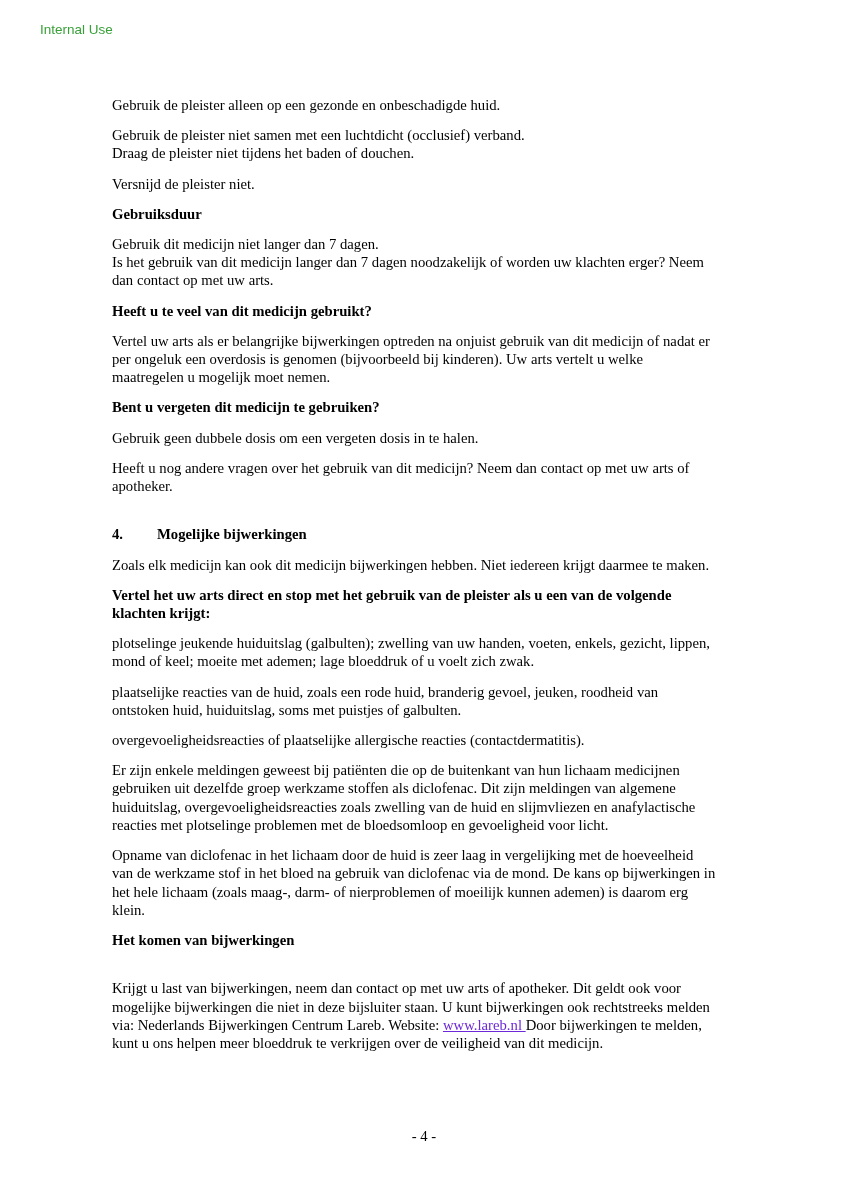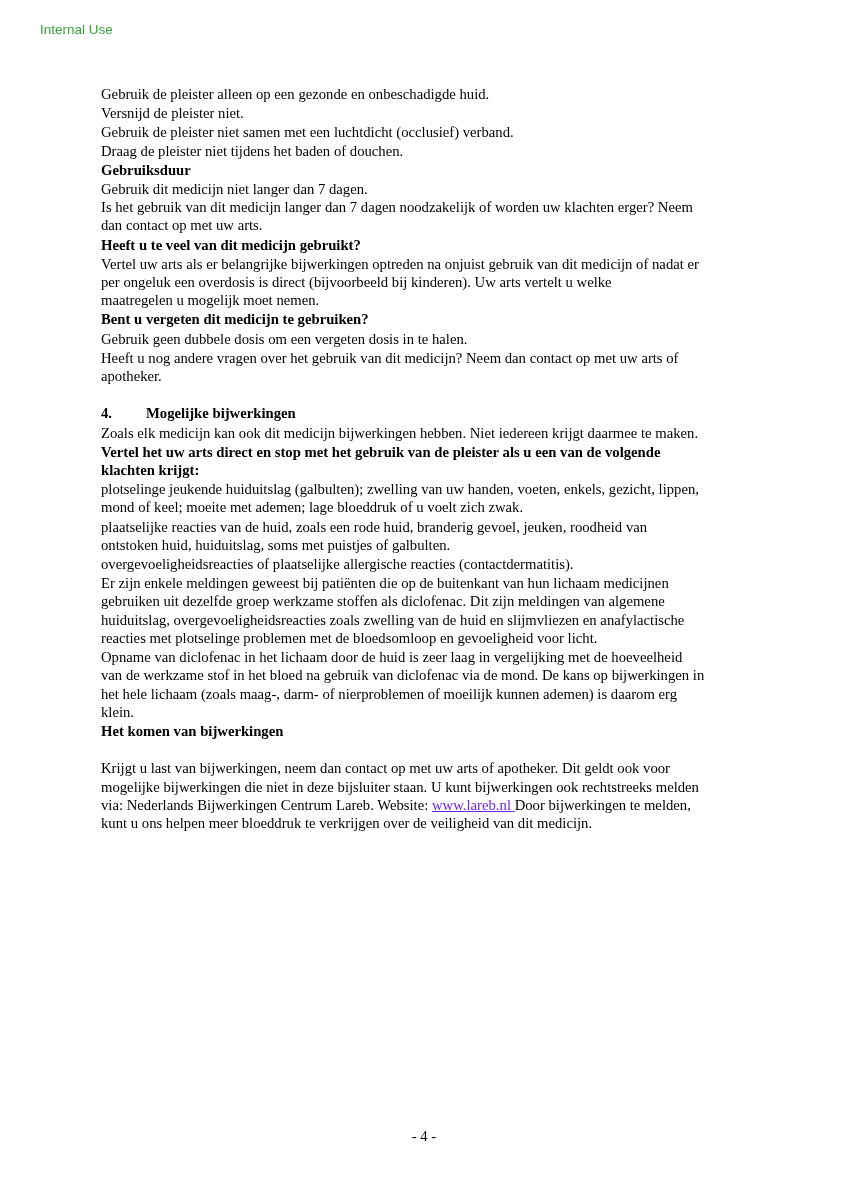--- a/index.html
+++ b/index.html
@@ -15,21 +15,21 @@
     position:absolute; left:40px; top:22px;
     font-family:"Liberation Sans", sans-serif;
     font-size:13.5px;
     color:#38a038;
   }
   .content {
     padding:84px 0 0 100px;
     width:672px;
   }
   p.para {
-    margin:1px;
+    margin:12px;
     font-size:14.7px;
     line-height:18.2px;
     white-space:pre-line;
   }
   .g1 { margin-top:17px; }
   .g2 { margin-top:36px; }
   .bold { font-weight:bold; }
   .bi { font-weight:bold; font-style:italic; }
   .secnum { display:inline-block; width:45px; white-space:nowrap; }
   .link { color:#6d28d9; text-decoration:underline; cursor:pointer; }
@@ -39,32 +39,32 @@
     font-size:14.7px;
   }
 </style>
 </head>
 <body>
 
 <div class="classification">Internal Use</div>
 
 <div class="content">
   <p class="para">Gebruik de pleister alleen op een gezonde en onbeschadigde huid.</p>
-  <p class="para g1">Versnijd de pleister niet.</p>
   <p class="para g1">Gebruik de pleister niet samen met een luchtdicht (occlusief) verband.
 Draag de pleister niet tijdens het baden of douchen.</p>
+  <p class="para g1">Versnijd de pleister niet.</p>
 
   <p class="para g1 bold">Gebruiksduur</p>
   <p class="para">Gebruik dit medicijn niet langer dan 7 dagen.
 Is het gebruik van dit medicijn langer dan 7 dagen noodzakelijk of worden uw klachten erger? Neem
 dan contact op met uw arts.</p>
 
   <p class="para g1 bold">Heeft u te veel van dit medicijn gebruikt?</p>
   <p class="para">Vertel uw arts als er belangrijke bijwerkingen optreden na onjuist gebruik van dit medicijn of nadat er
-per ongeluk een overdosis is direct (bijvoorbeeld bij kinderen). Uw arts vertelt u welke
+per ongeluk een overdosis is genomen (bijvoorbeeld bij kinderen). Uw arts vertelt u welke
 maatregelen u mogelijk moet nemen.</p>
 
   <p class="para g1 bold">Bent u vergeten dit medicijn te gebruiken?</p>
   <p class="para">Gebruik geen dubbele dosis om een vergeten dosis in te halen.</p>
 
   <p class="para g1">Heeft u nog andere vragen over het gebruik van dit medicijn? Neem dan contact op met uw arts of
 apotheker.</p>
 
   <p class="para g2 bold">
     <span class="secnum">4.</span><span>Mogelijke bijwerkingen</span>

